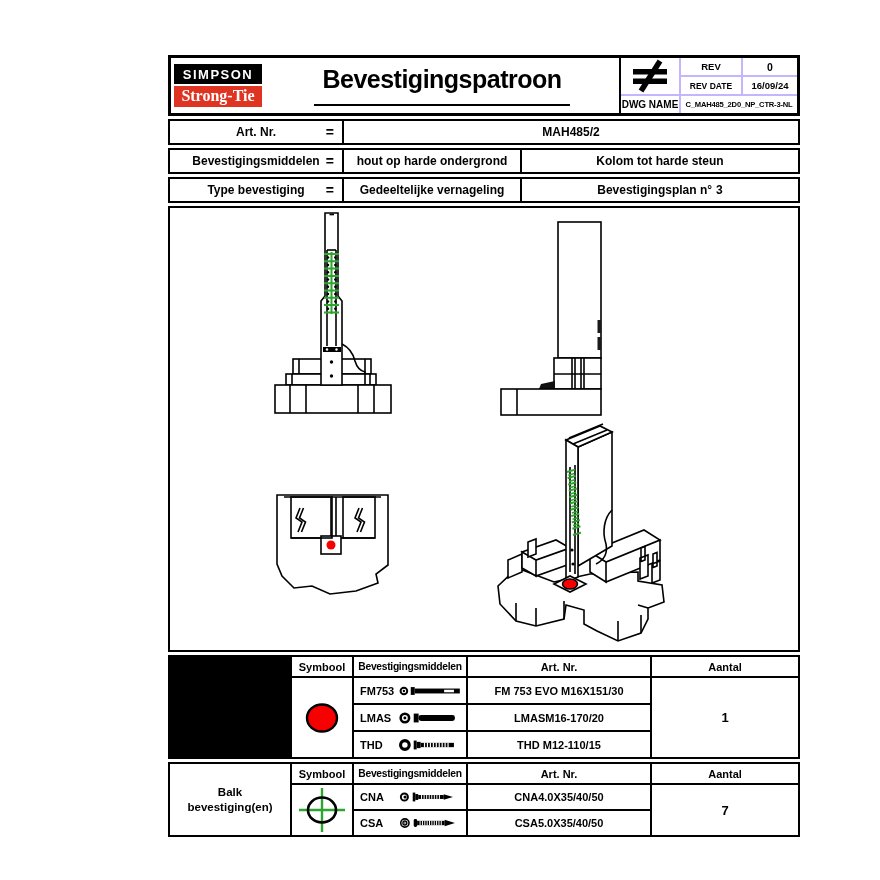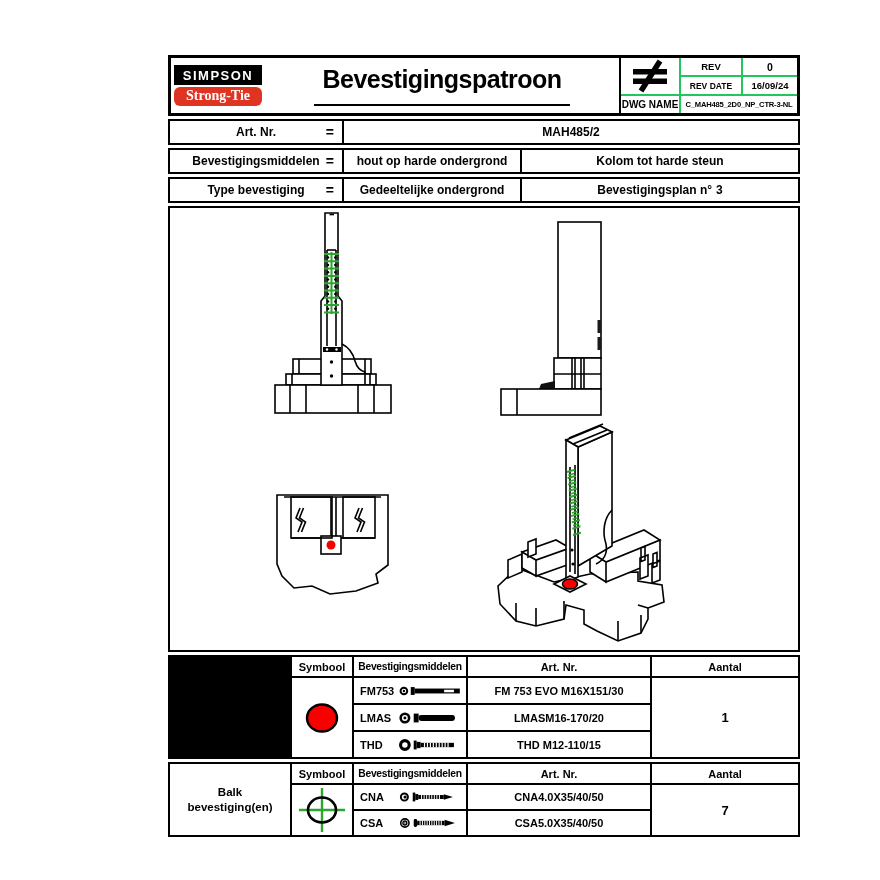--- a/index.html
+++ b/index.html
@@ -4,24 +4,24 @@
 <style>
   * { box-sizing: border-box; margin: 0; padding: 0; }
   html,body { width:880px; height:880px; background:#fff; overflow:hidden;
     font-family:"Liberation Sans", sans-serif; font-weight:bold; color:#000; }
   .sheet { position:absolute; left:168px; top:55px; width:632px; }
 
   
   .hdr { display:flex; border:3px solid #000; height:61px; background:#fff; }
   .logo { width:94px; padding:4px 3px; display:flex; flex-direction:column; gap:2px; justify-content:center; }
   .logo-simpson { background:#000; color:#fff; text-align:center; font-size:13px; letter-spacing:1.5px; padding:3px 0 2px; }
-  .logo-strongtie { background:#e03422; color:#fff; text-align:center; font-family:"Liberation Serif", serif; font-size:14px; padding:1px 0 2px;border-radius:6px; }
+  .logo-strongtie { background:#e03422; color:#fff; text-align:center; font-family:"Liberation Serif", serif; font-size:16px; padding:1px 0 2px; }
   .title-wrap { flex:1; display:flex; align-items:center; justify-content:center; }
   .title { font-size:25px; letter-spacing:-0.5px; border-bottom:2.5px solid #000; padding:0 8px 10px; white-space:nowrap; }
-  .revblk { width:178px; background:#22c55e; display:grid; gap:2px; border-left:2.5px solid #000;
+  .revblk { width:178px; background:#c4b5fd; display:grid; gap:2px; border-left:2.5px solid #000;
     grid-template-columns:58px 60px 1fr; grid-template-rows:1fr 1fr 1fr; }
   .revblk > div { background:#fff; display:flex; align-items:center; justify-content:center; overflow:hidden; }
   .neq-cell { grid-row:1/3; grid-column:1; }
   .rev-l  { grid-row:1; grid-column:2; font-size:9.5px; }
   .rev-v  { grid-row:1; grid-column:3; font-size:10.5px; }
   .date-l { grid-row:2; grid-column:2; font-size:8.5px; }
   .date-v { grid-row:2; grid-column:3; font-size:9.5px; }
   .dwg-l  { grid-row:3; grid-column:1; font-size:10px; }
   .dwg-v  { grid-row:3; grid-column:2/4; font-size:7.6px; letter-spacing:-0.2px; }
 
@@ -102,21 +102,21 @@
       <span class="eq">=</span>
     </div>
     <div>hout op harde ondergrond</div>
     <div>Kolom tot harde steun</div>
   </div>
   <div class="info-row cols-3">
     <div class="glabel">
       <span>Type bevestiging</span>
       <span class="eq">=</span>
     </div>
-    <div>Gedeeltelijke ondergrond</div>
+    <div>Gedeeltelijke vernageling</div>
     <div class="plan-cell">
       <span>Bevestigingsplan n°</span>
       <span>3</span>
     </div>
   </div>
 
   <div class="views">
 
     <svg style="left:98px; top:2px;" width="132" height="206" viewBox="0 0 132 206">
       <rect class="lnw" x="25" y="149" width="78" height="15"></rect>

